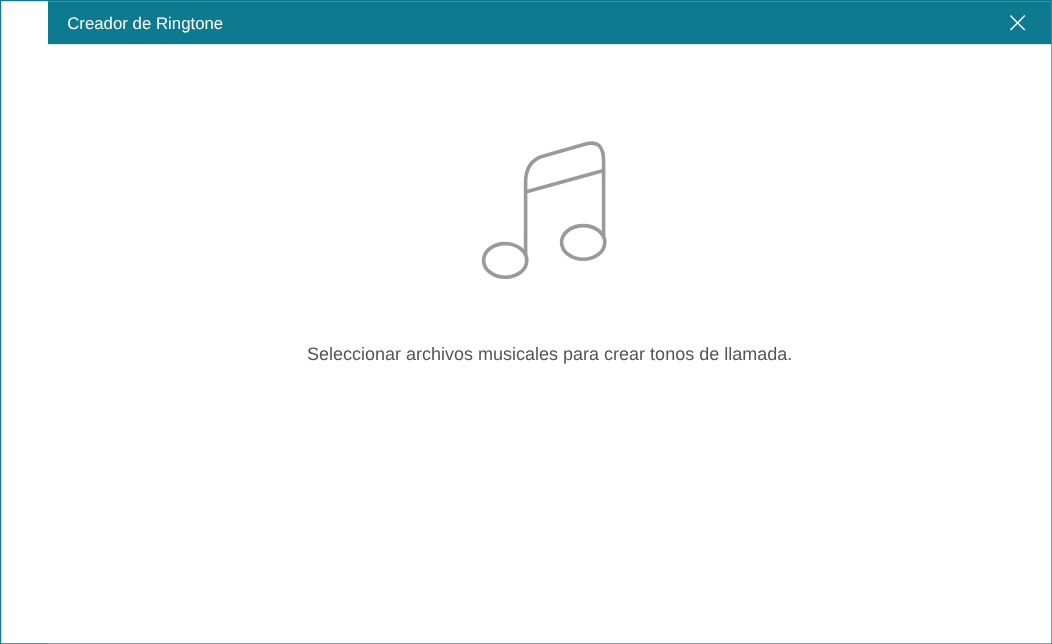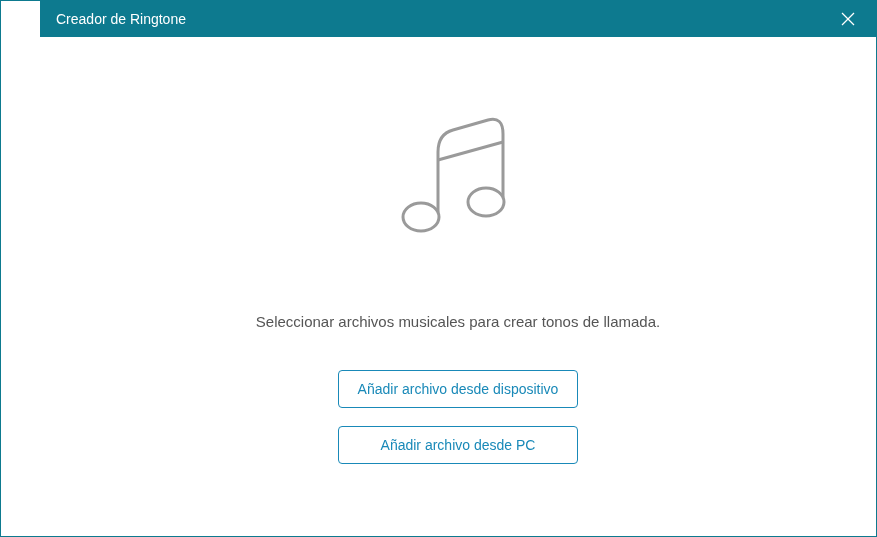--- a/index.html
+++ b/index.html
@@ -66,21 +66,20 @@
     }
     .music-icon svg {
       width: 130px;
       height: 140px;
     }
     .instruction {
       font-size: 15px;
       color: #555;
       margin-bottom: 40px;
       text-align: left;
-      margin-top: 26px;
     }
     .button-group {
       display: flex;
       flex-direction: column;
       gap: 18px;
       align-items: center;
     }
     .action-btn {
       width: 240px;
       height: 38px;
@@ -112,18 +111,14 @@
   <div class="content">
     <div class="music-icon">
       <svg viewBox="0 0 130 140" fill="none" stroke="#9a9a9a" stroke-width="3">
         <path d="M 45 100 L 45 40 Q 45 22 60 18 L 95 8 Q 110 4 110 22 L 110 85" stroke-linejoin="round" stroke-linecap="round"></path>
         <line x1="45" y1="48" x2="110" y2="30"></line>
         <ellipse cx="28" cy="105" rx="18" ry="14" fill="#fff"></ellipse>
         <ellipse cx="93" cy="90" rx="18" ry="14" fill="#fff"></ellipse>
       </svg>
     </div>
     <div class="instruction">Seleccionar archivos musicales para crear tonos de llamada.</div>
-    <div class="button-group">
-      <button class="action-btn">Añadir archivo desde dispositivo</button>
-      <button class="action-btn">Añadir archivo desde PC</button>
-    </div>
   </div>
 </div>
 
 </body></html>

